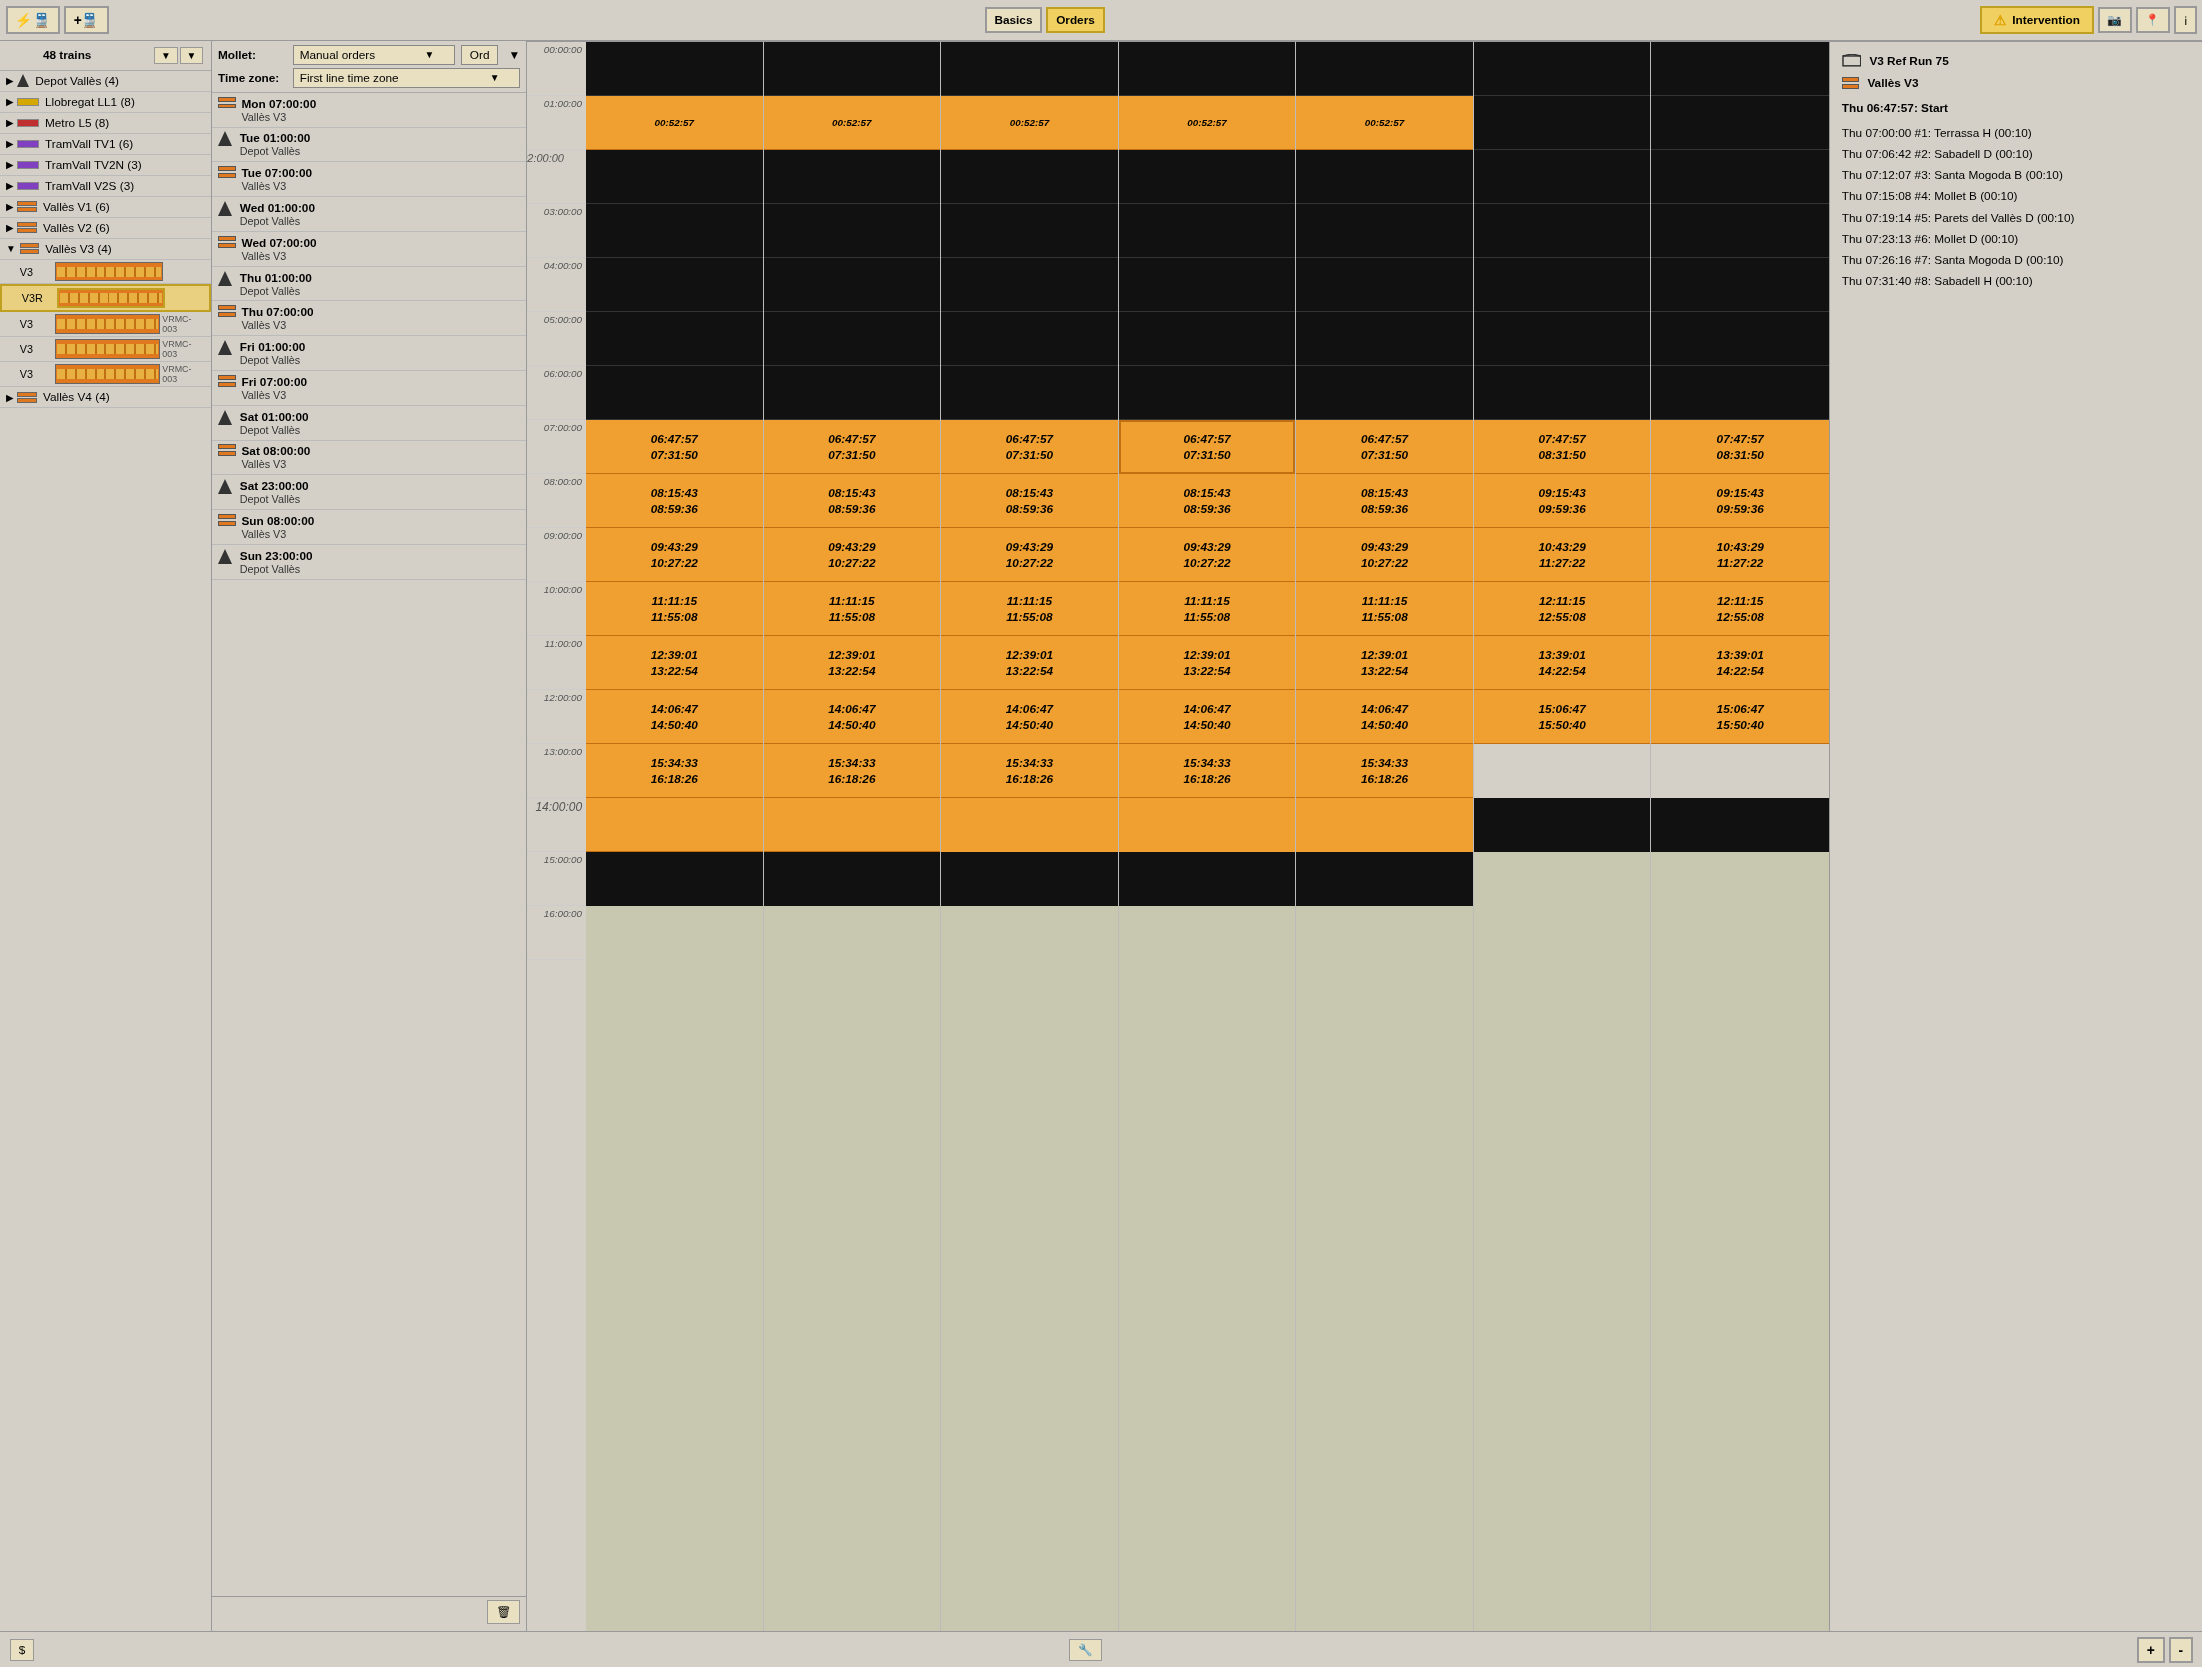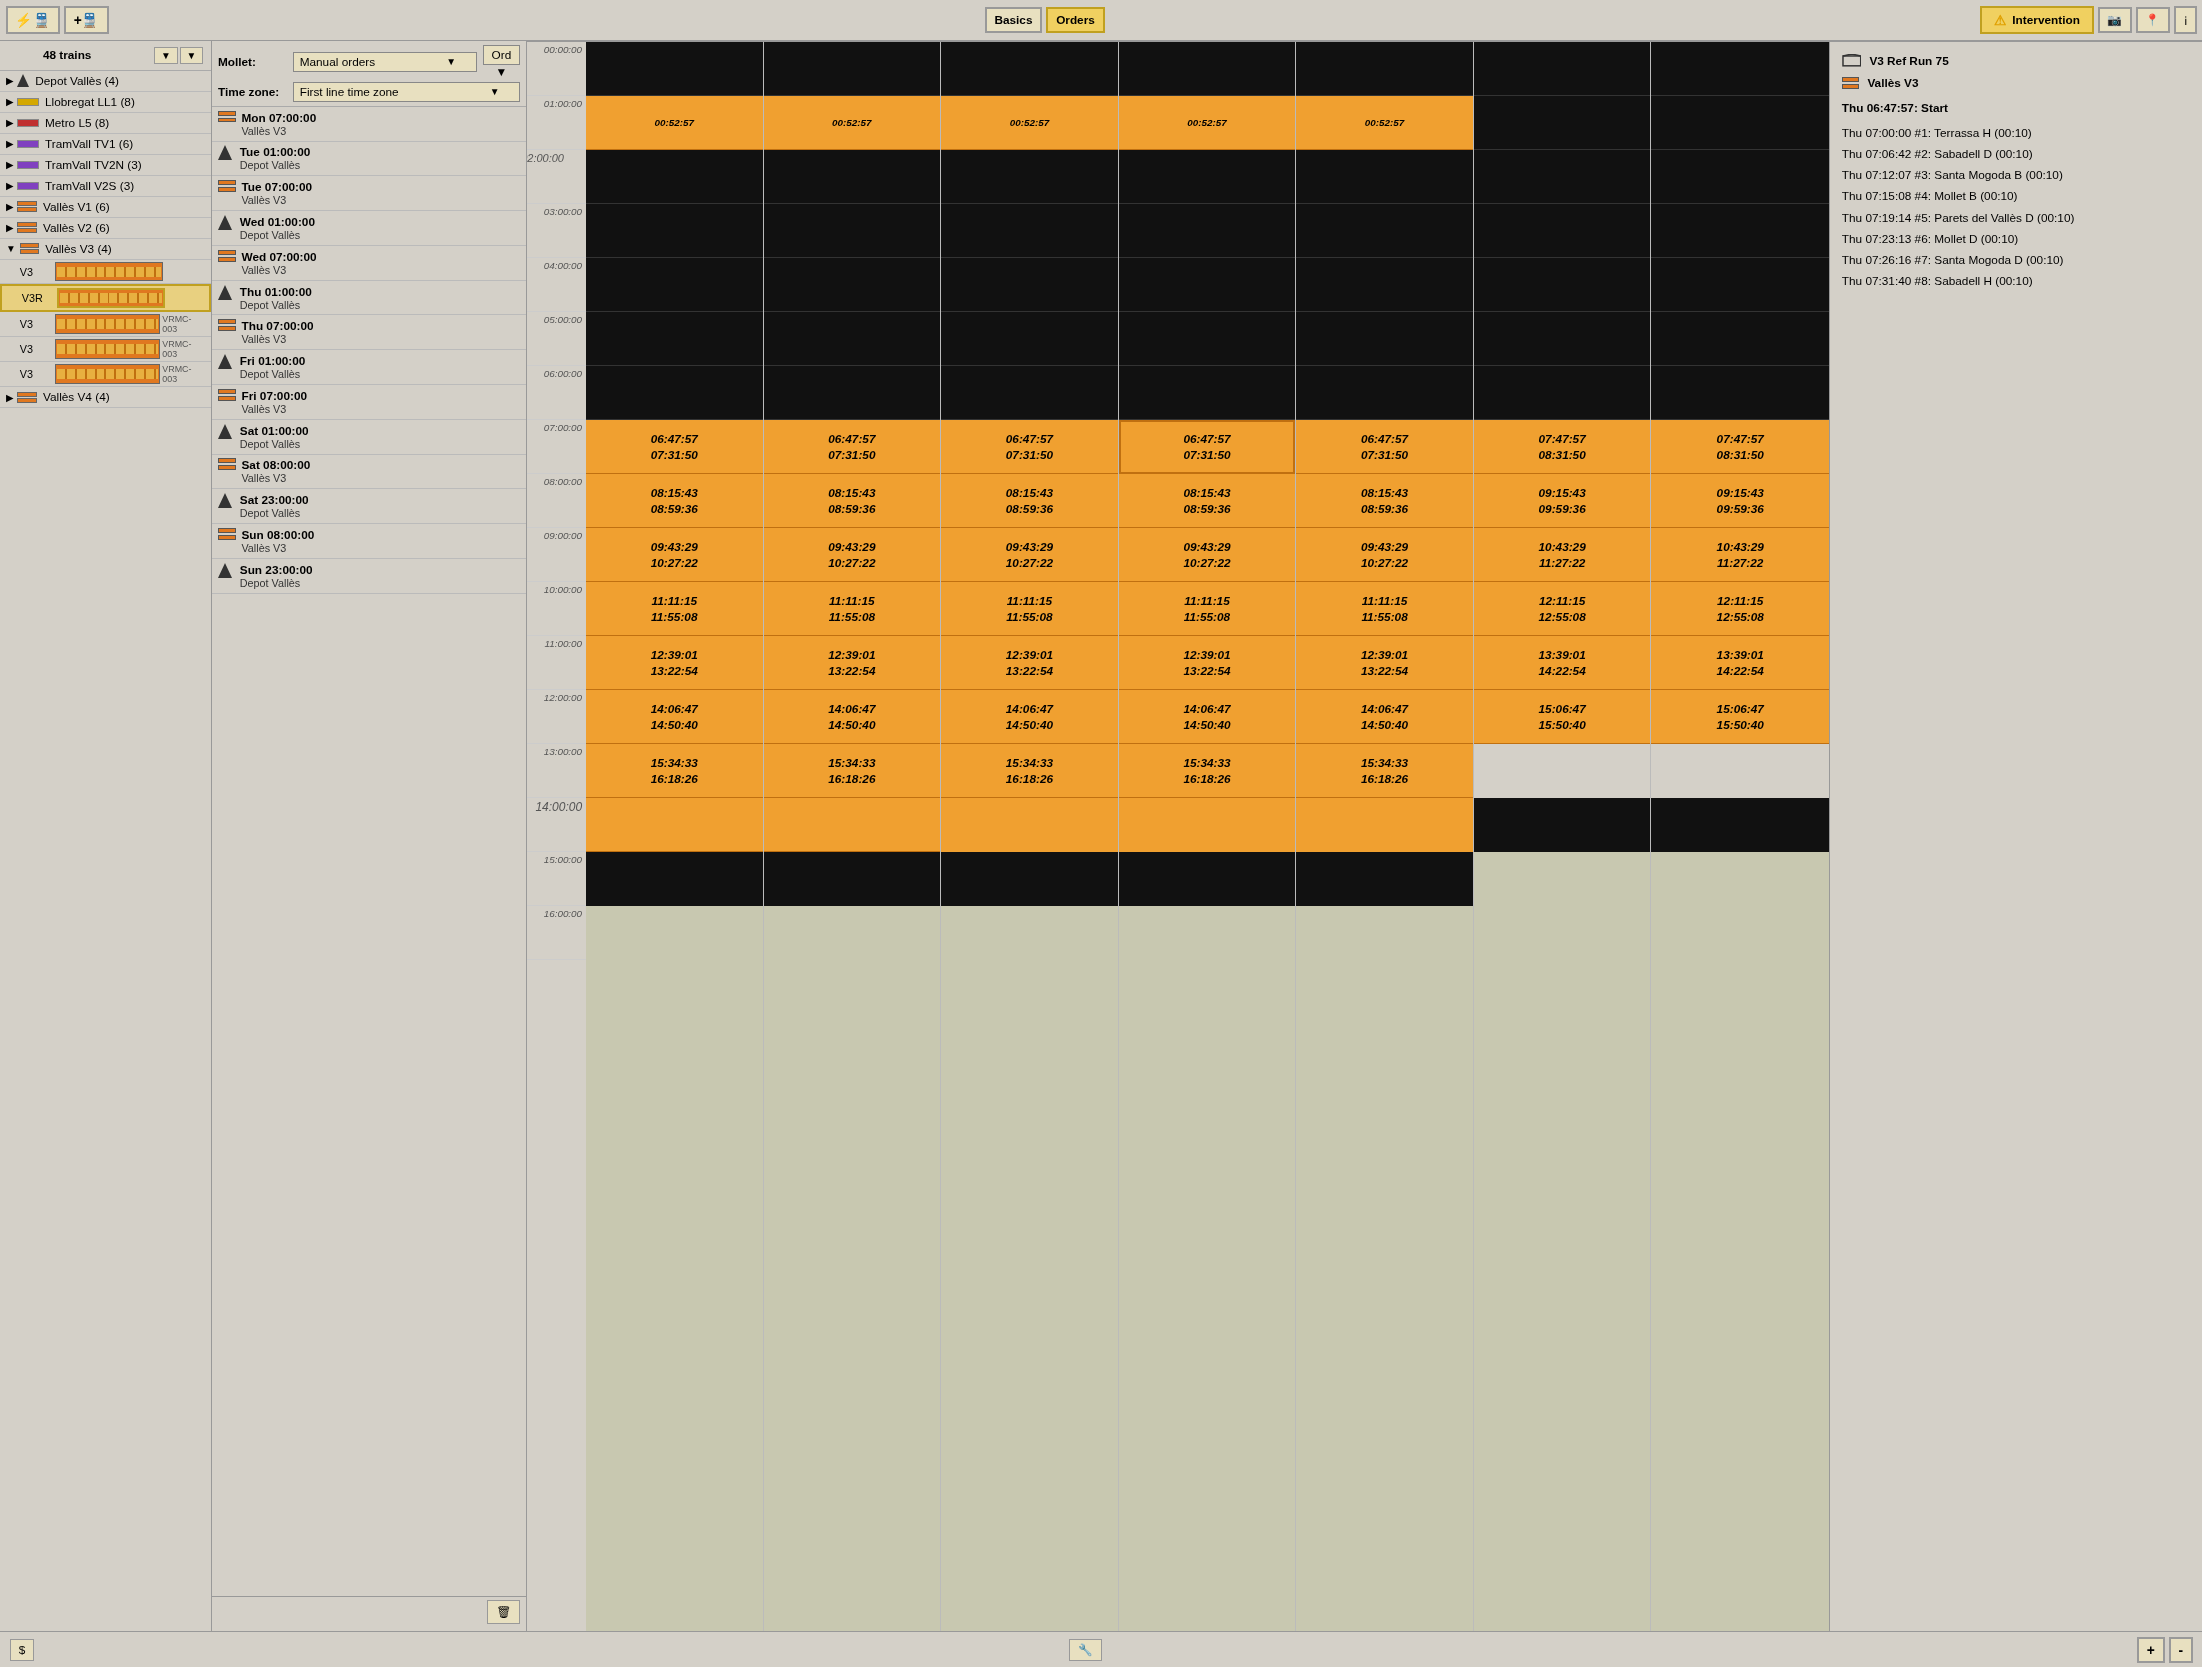--- a/index.html
+++ b/index.html
@@ -272,21 +272,21 @@
   </div>
 
   <div class="middle-panel">
     <div class="orders-header">
       <div class="orders-row">
         <span class="orders-label">Mollet:</span>
         <div class="orders-select">
           <span>Manual orders</span>
           <span class="orders-select-arrow">▼</span>
         </div>
-        <div style="display:flex;align-items:center;gap:0;flex-direction:column;">
+        <div style="display:flex;align-items:center;gap:10px;">
           <button class="ord-btn">Ord</button>
           <span>▼</span>
         </div>
       </div>
       <div class="orders-row">
         <span class="orders-label">Time zone:</span>
         <div class="orders-select">
           <span>First line time zone</span>
           <span class="orders-select-arrow">▼</span>
         </div>

